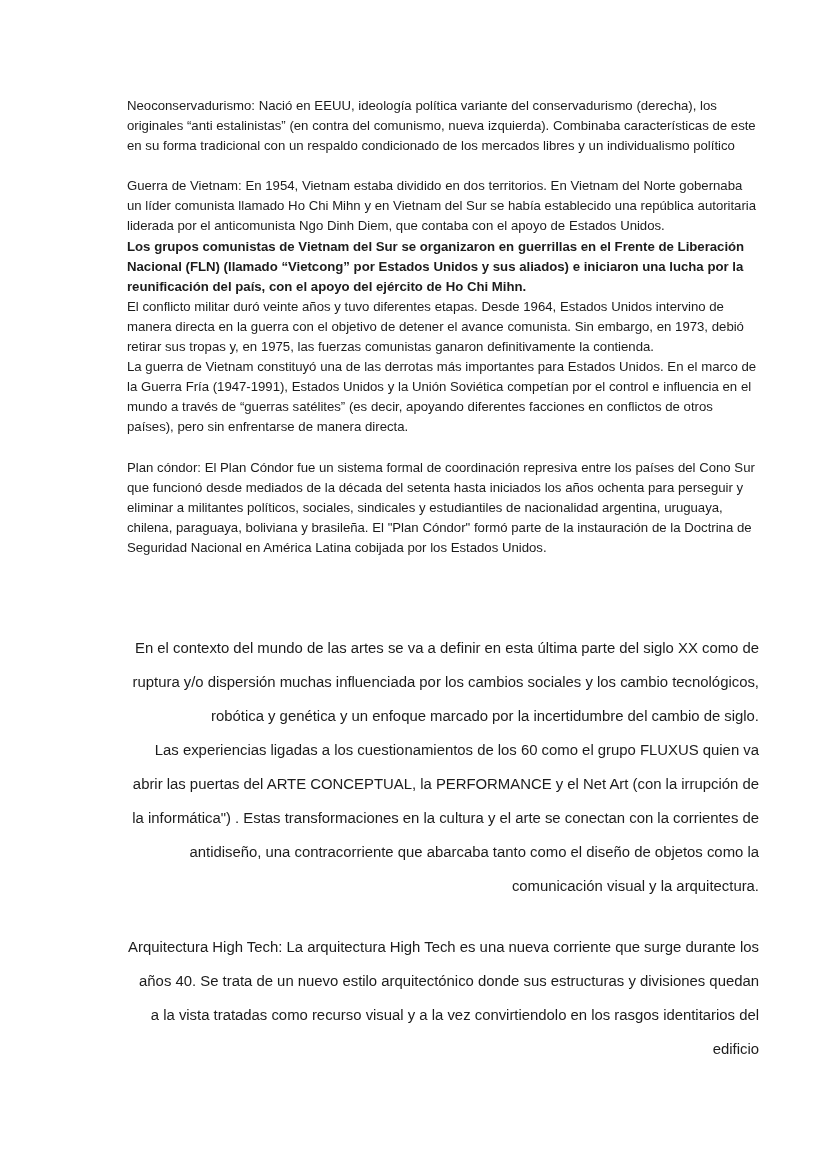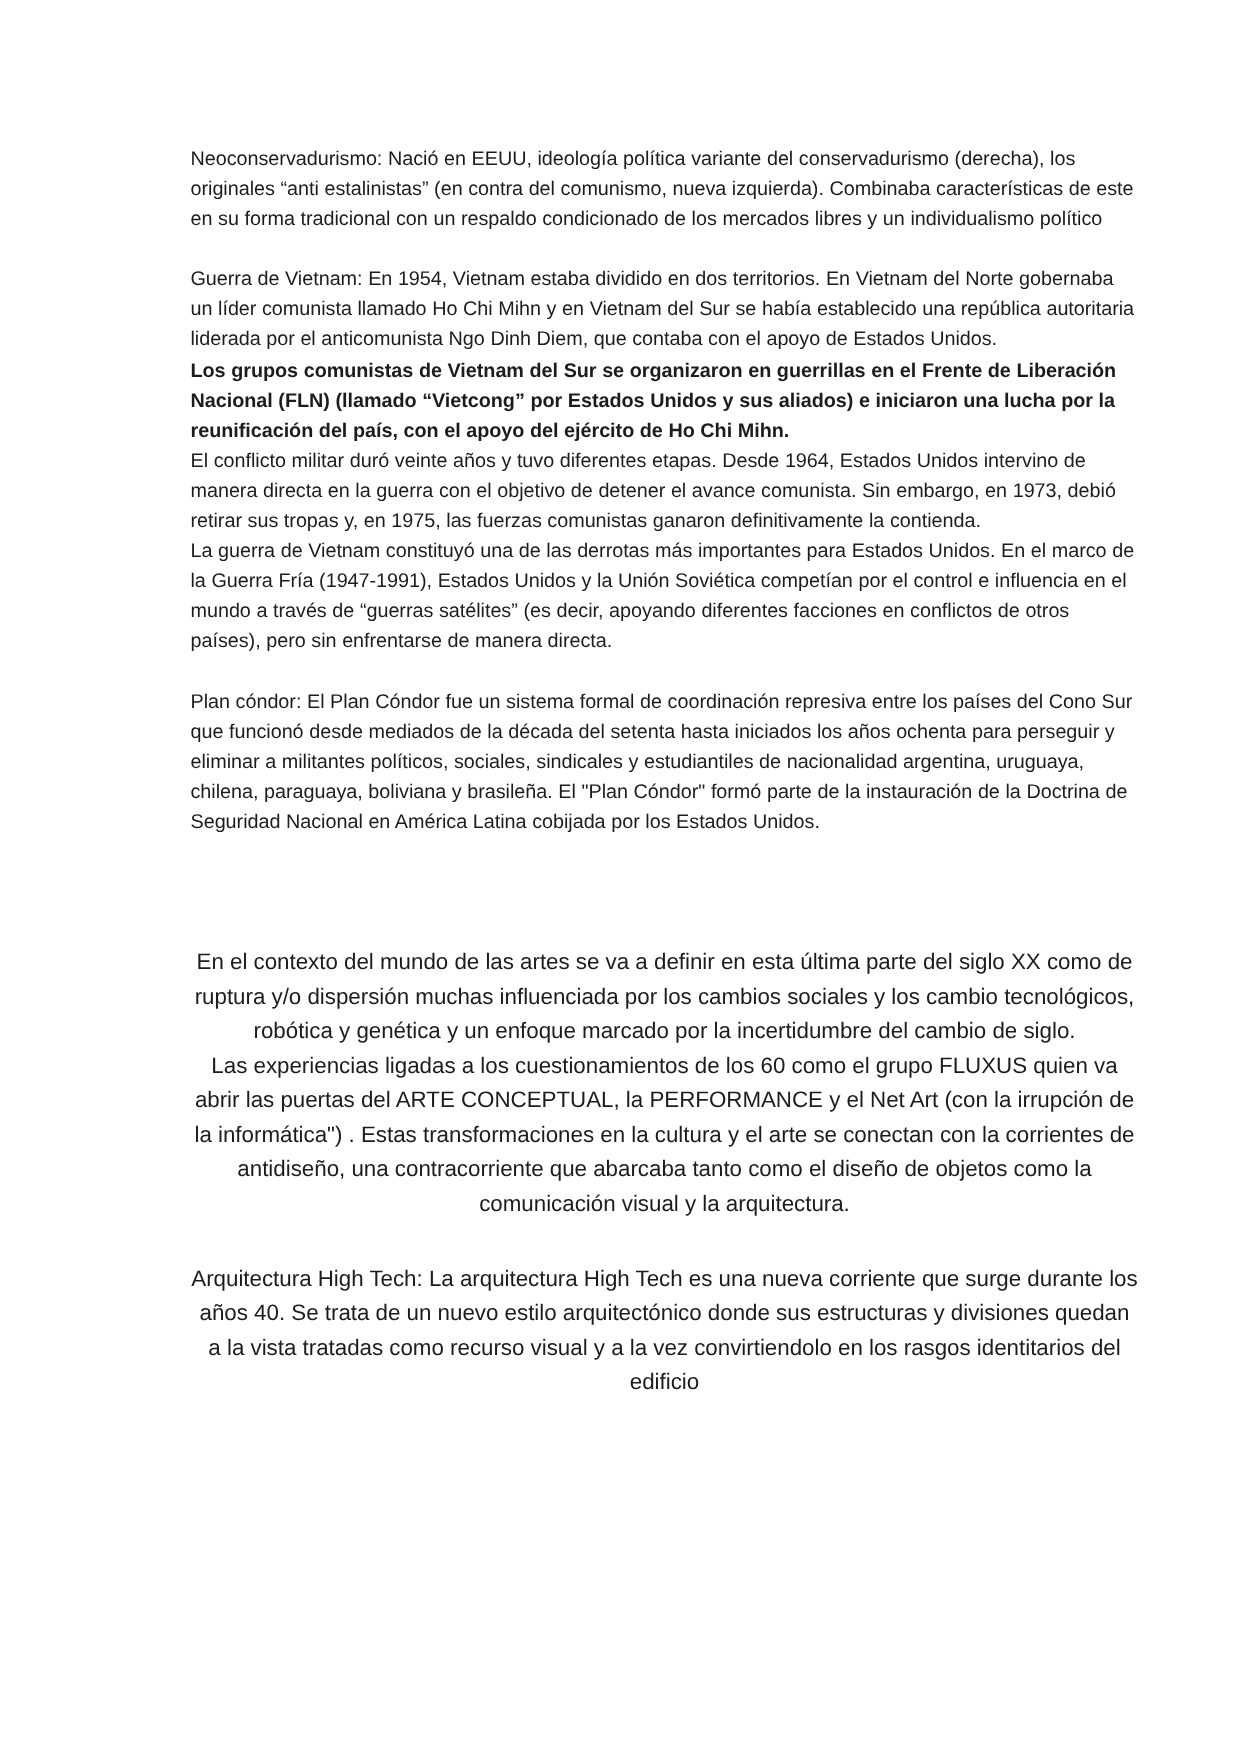--- a/index.html
+++ b/index.html
@@ -41,23 +41,23 @@
   }
   .block-sm:last-child { margin-bottom: 0; }
 
   
   .gap-large { height: 53px; }
   .gap-mid   { height: 27px; }
 
   
   .block-lg {
     font-size: 14.9px;
-    line-height: 23px;
+    line-height: 34px;
     letter-spacing: -0.01px;
-    text-align: center;
+    text-align: right;
     margin: 0;
     color: #1c1c1c;
   }
   .block-lg.spaced { margin-bottom: 23px; }
 
   p { margin: 0; }
 </style>
 </head>
 <body>
 

